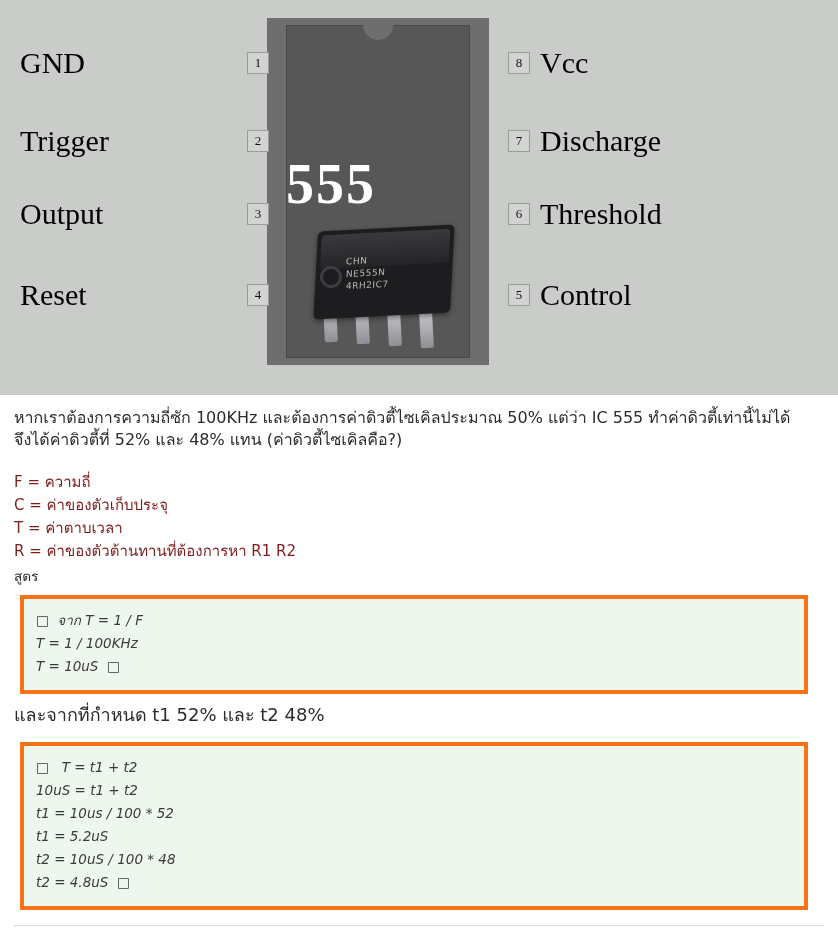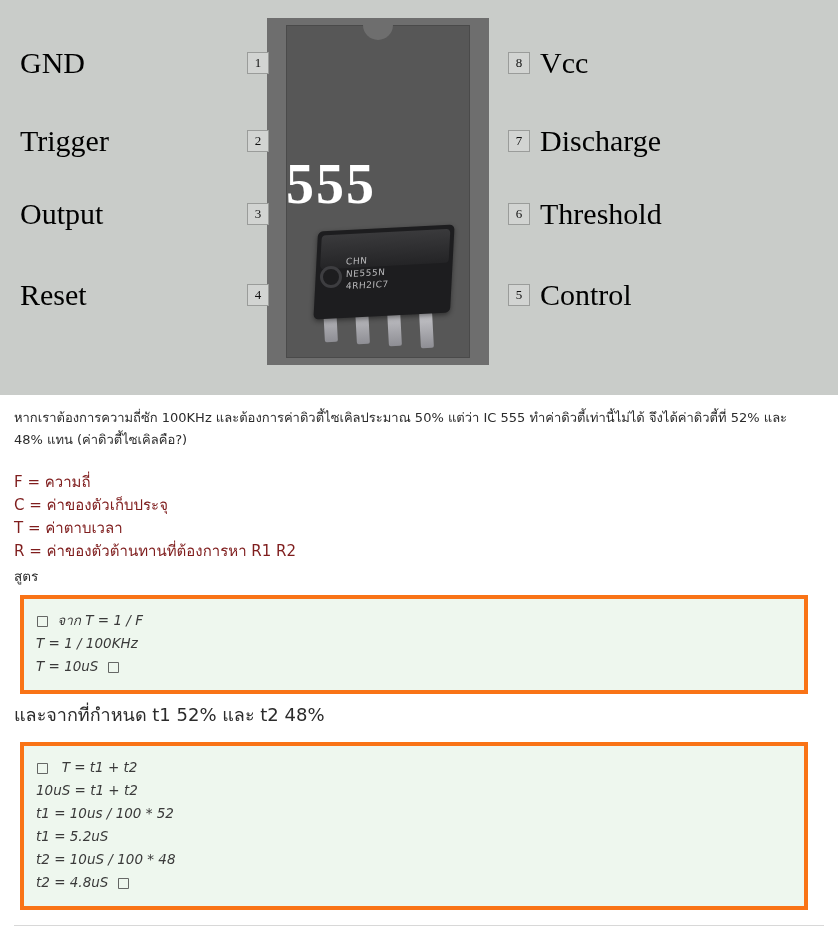--- a/index.html
+++ b/index.html
@@ -148,21 +148,21 @@
   .pin-label.left { text-align: left; }
 
   
   .content {
     position: relative;
     padding: 12px 14px 0 14px;
     width: 810px;
     box-sizing: border-box;
   }
   .para {
-    font-size: 13px;
+    font-size: 16px;
     line-height: 22px;
     color: #2b2b2b;
     margin: 0 0 4px 0;
   }
   .spacer-sm { height: 16px; }
   .defs {
     font-size: 15px;
     line-height: 23px;
     color: #7f1d1d;
   }

